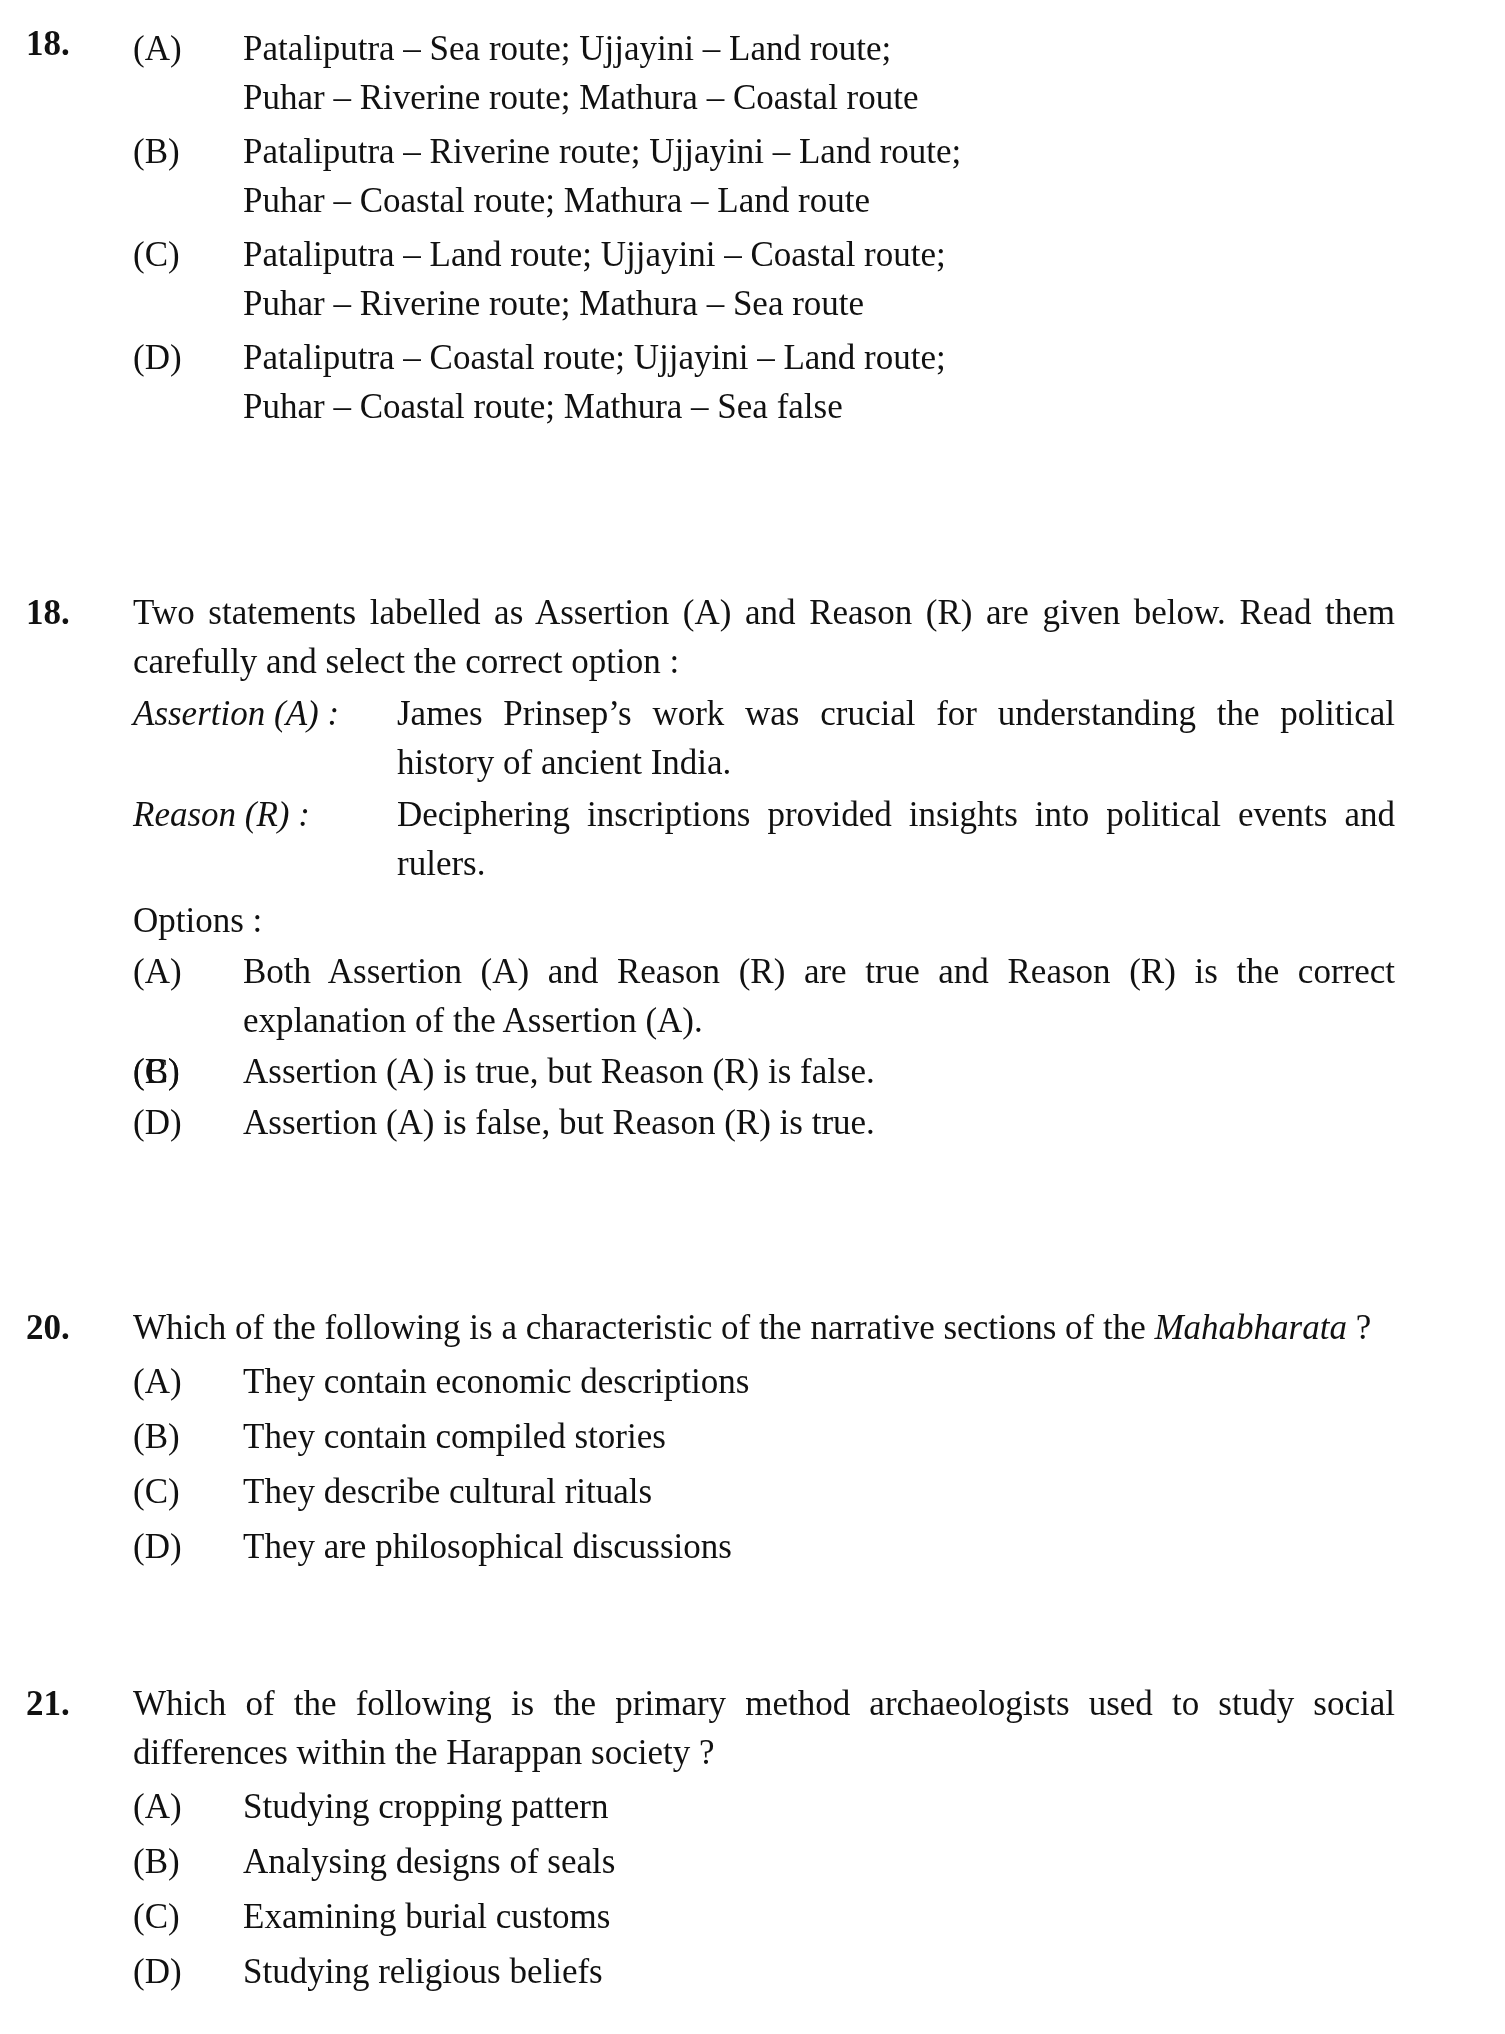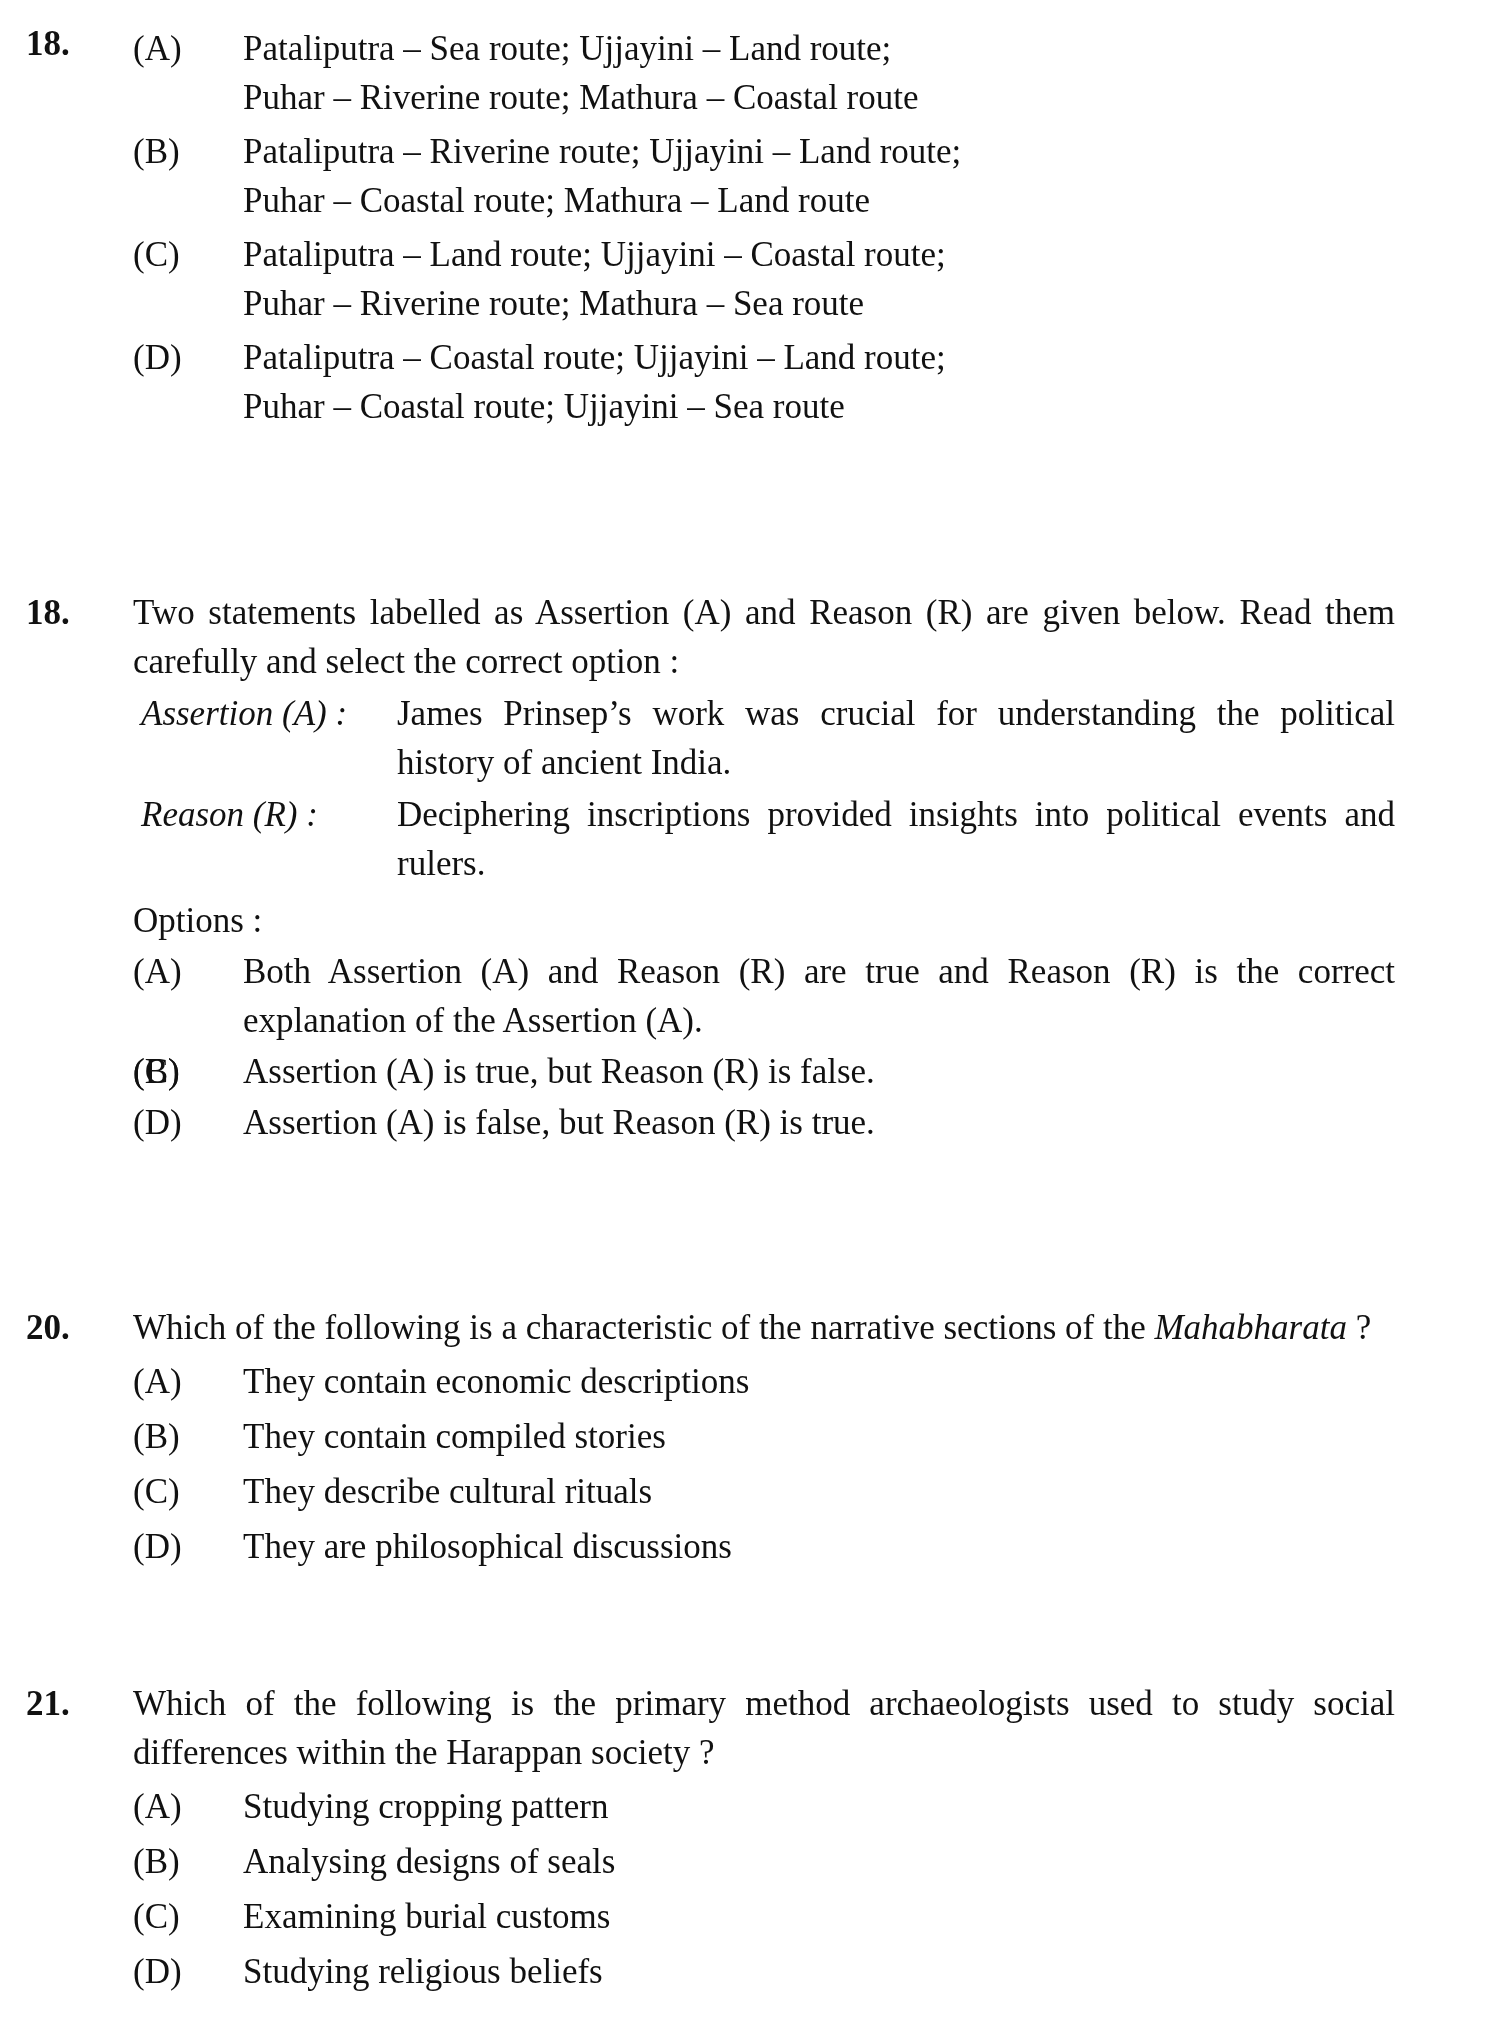--- a/index.html
+++ b/index.html
@@ -42,21 +42,21 @@
     }
     .sp { margin-top: 5px; }
     .ar {
       position: relative;
       padding-left: 264px;
       text-align: justify;
       text-align-last: left;
       margin-top: 3px;
     }
     .ar .ar-label {
-      position: absolute; left: 8px; top: 0;
+      position: absolute; left: 0; top: 0;
       font-style: italic;
     }
     .opts-heading {
       font-weight: normal;
       margin-top: 8px;
     }
     .it { font-style: italic; }
     .bi { font-weight: bold; font-style: italic; }
   </style>
 </head>
@@ -76,21 +76,21 @@
       <div>Puhar – Coastal route; Mathura – Land route</div>
     </div>
     <div class="opt sp">
       <span class="letter">(C)</span>
       <div>Pataliputra – Land route; Ujjayini – Coastal route;</div>
       <div>Puhar – Riverine route; Mathura – Sea route</div>
     </div>
     <div class="opt sp">
       <span class="letter">(D)</span>
       <div>Pataliputra – Coastal route; Ujjayini – Land route;</div>
-      <div>Puhar – Coastal route; Ujjayini – Sea route</div>
+      <div>Puhar – Coastal route; Mathura – Sea false</div>
     </div>
   </div>
 </div>
 
 <div class="q" style="top:588px;">
   <div class="qnum">18.</div>
   <div class="qbody">
     <div class="stem">Two statements labelled as Assertion (A) and Reason (R) are given below. Read them carefully and select the correct option :</div>
     <div class="ar">
       <span class="ar-label">Assertion (A) :</span>

